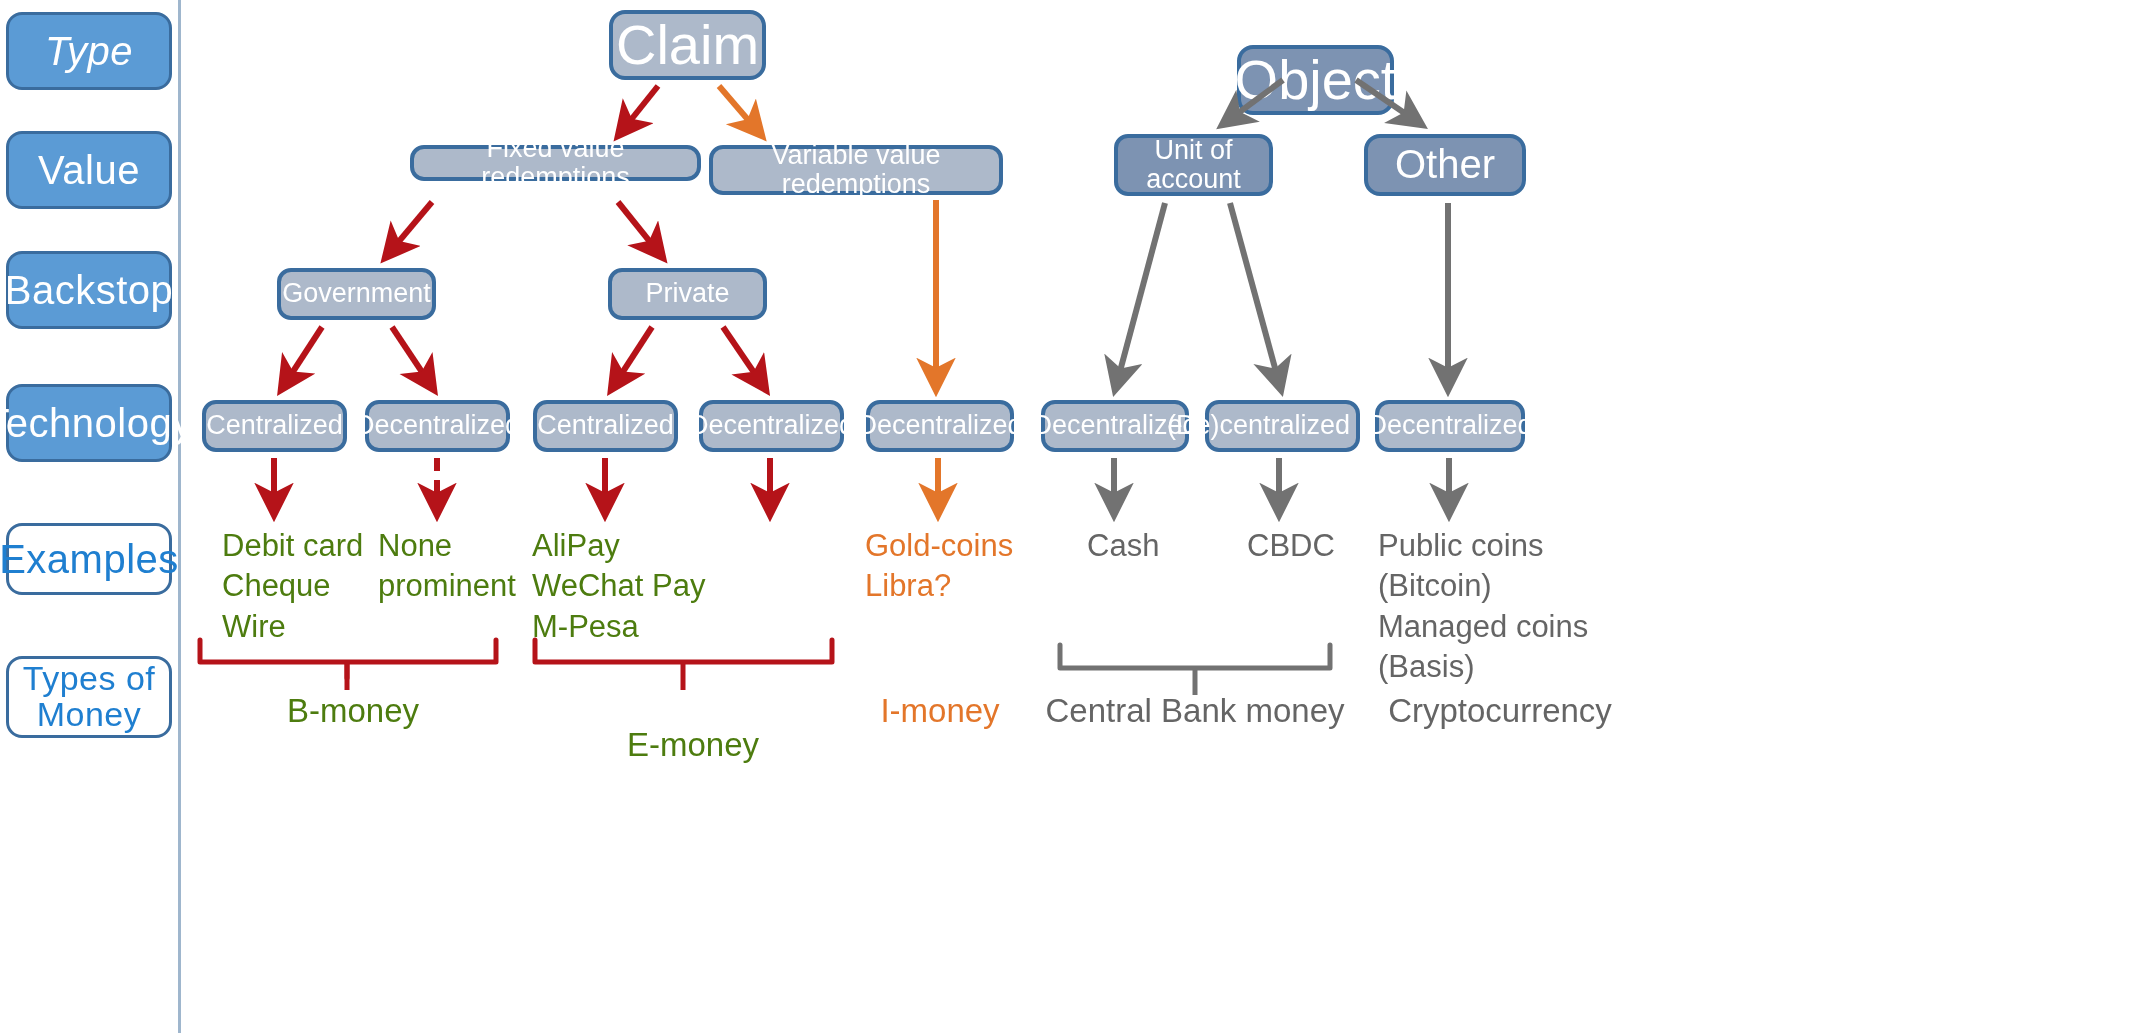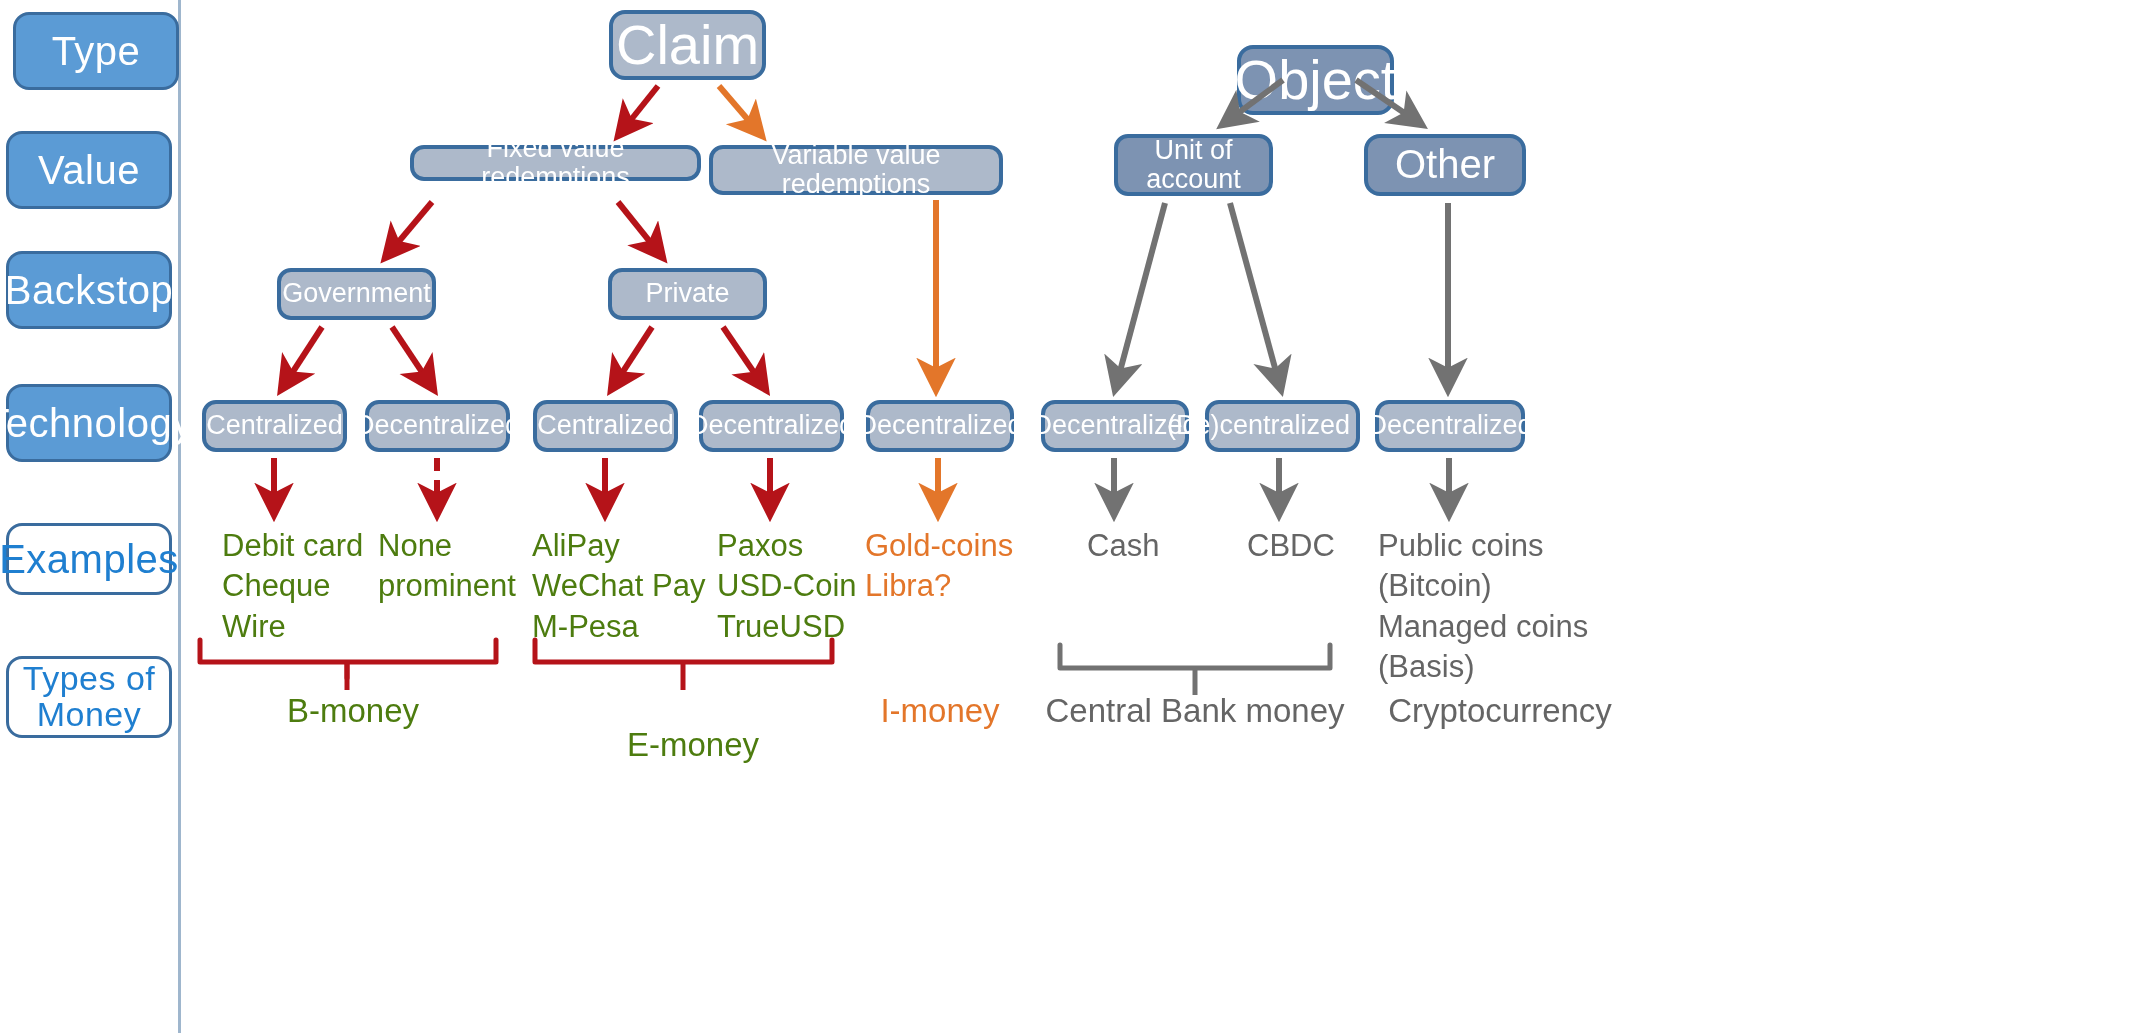--- a/index.html
+++ b/index.html
@@ -56,21 +56,21 @@
 
   svg.overlay{position:absolute;left:0;top:0;width:2145px;height:1033px;pointer-events:none;}
 </style>
 </head>
 <body>
 
 <div id="stage">
 
   <div class="vdiv" style="left:178px;top:0;width:3px;height:1033px;"></div>
 
-  <div class="rowlabel" style="left:13px;top:12px;width:166px;height:78px;">
+  <div class="rowlabel" style="left:6px;top:12px;width:166px;height:78px;font-style:italic;">
     <span>Type</span>
   </div>
   <div class="rowlabel" style="left:6px;top:131px;width:166px;height:78px;">
     <span>Value</span>
   </div>
   <div class="rowlabel" style="left:6px;top:251px;width:166px;height:78px;">
     <span>Backstop</span>
   </div>
   <div class="rowlabel" style="left:6px;top:384px;width:166px;height:78px;">
     <span>Technology</span>
@@ -137,23 +137,20 @@
   </div>
 
   <div class="txt red" style="left:222px;top:526px;">Debit card
 Cheque
 Wire</div>
   <div class="txt red" style="left:378px;top:526px;">None
 prominent</div>
   <div class="txt red" style="left:532px;top:526px;">AliPay
 WeChat Pay
 M-Pesa</div>
-  <div class="txt red" style="left:717px;top:526px;">Paxos
-USD-Coin
-TrueUSD</div>
   <div class="txt orange" style="left:865px;top:526px;">Gold-coins
 Libra?</div>
   <div class="txt grey" style="left:1087px;top:526px;">Cash</div>
   <div class="txt grey" style="left:1247px;top:526px;">CBDC</div>
   <div class="txt grey" style="left:1378px;top:526px;">Public coins
 (Bitcoin)
 Managed coins
 (Basis)</div>
 
   <div class="txt red big center" style="left:248px;top:690px;width:210px;">B-money</div>

